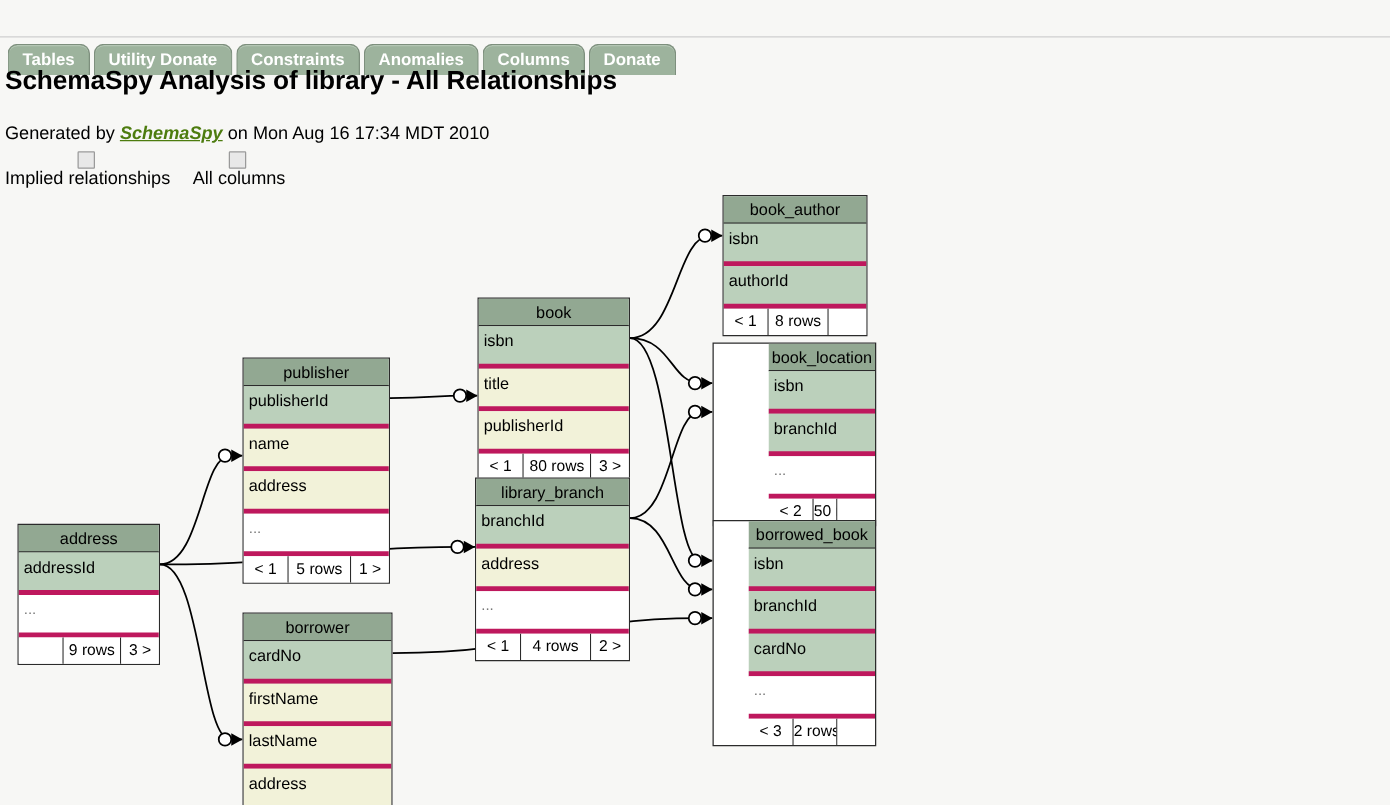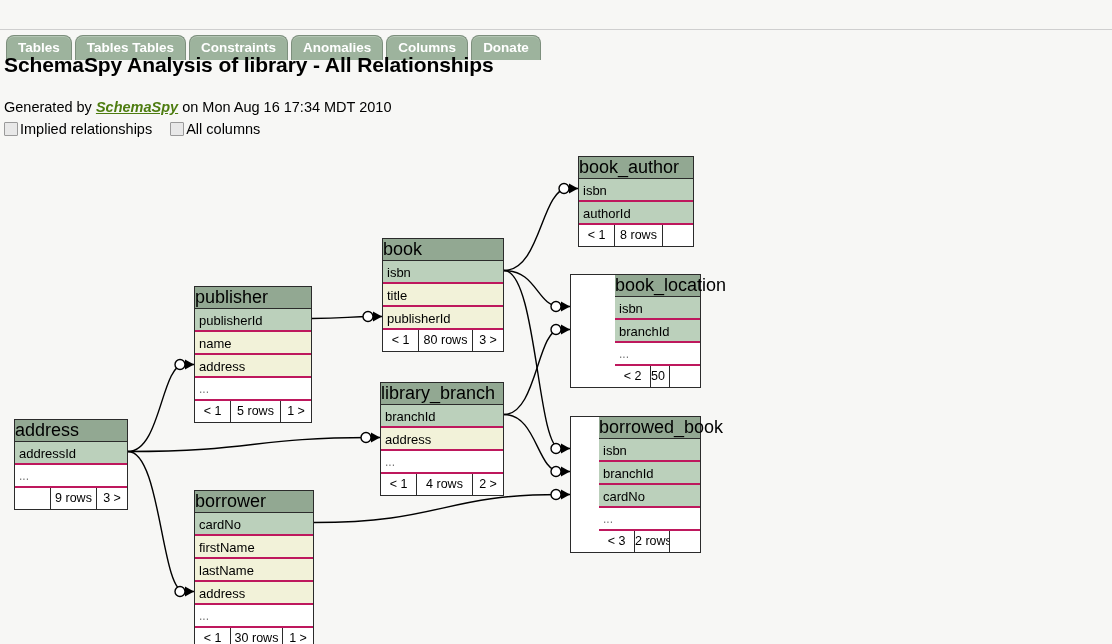--- a/index.html
+++ b/index.html
@@ -64,48 +64,48 @@
     display:flex;align-items:center;gap:4px;
   }
   #optline .cb{
     width:12px;height:12px;
     border:1px solid #9a9a9a;
     background:#e8e8e8;
     display:inline-block;
     border-radius:1px;
     margin-right:2px;
   }
-  #optline .opt{display:flex;align-items:center;}
+  #optline .opt{display:flex;align-items:center;flex-direction:column;}
   #optline .gap{display:inline-block;width:10px;}
 
   
   #diagram{
     position:absolute;left:0;top:142px;width:1112px;height:502px;
   }
   #edges{position:absolute;left:0;top:0;width:1112px;height:502px;}
 
   .node{
     position:absolute;
     border:1px solid #2b2b2b;
     background:#ffffff;
     box-sizing:border-box;
     font-size:13px;
   }
   .node .title{
     background:#92a892;
     border-bottom:1px solid #2b2b2b;
-    text-align:left;
+    text-align:center;
     height:21px;line-height:21px;
-    font-size:18px;
+    font-size:13px;
     color:#000;
   }
   .node .row{
-    height:23px;line-height:23px;
+    height:34px;line-height:23px;
     padding-left:4px;
-    border-bottom:2px solid #be185d;
+    border-bottom:4px solid #be185d;
     box-sizing:border-box;
     overflow:hidden;white-space:nowrap;
   }
   .node .row.key{background:#bbd0bb;}
   .node .row.col{background:#f2f2d9;}
   .node .row.dots{background:#ffffff;color:#777;font-size:12px;}
   .node .foot{
     display:flex;height:21px;
     box-sizing:border-box;
   }
@@ -122,21 +122,21 @@
   .node .foot .c1{flex:0 0 36px;}
   .node .foot .c2{flex:1 1 auto;}
   .node .foot .c3{flex:0 0 30px;}
 </style>
 </head>
 <body>
 
 <div id="tabbar">
   <div class="tabs">
       <div class="tab">Tables</div>
-      <div class="tab">Tables Tables</div>
+      <div class="tab">Utility Donate</div>
       <div class="tab">Constraints</div>
       <div class="tab">Anomalies</div>
       <div class="tab">Columns</div>
       <div class="tab">Donate</div>
     </div>
   <div class="baseline"></div>
 </div>
 
 <div id="page-title">SchemaSpy Analysis of library - All Relationships</div>
 

